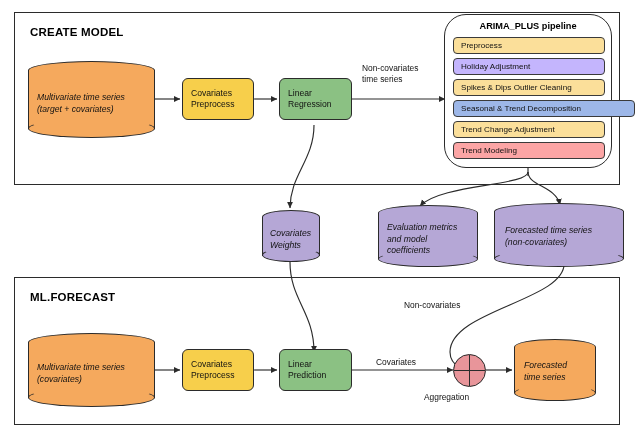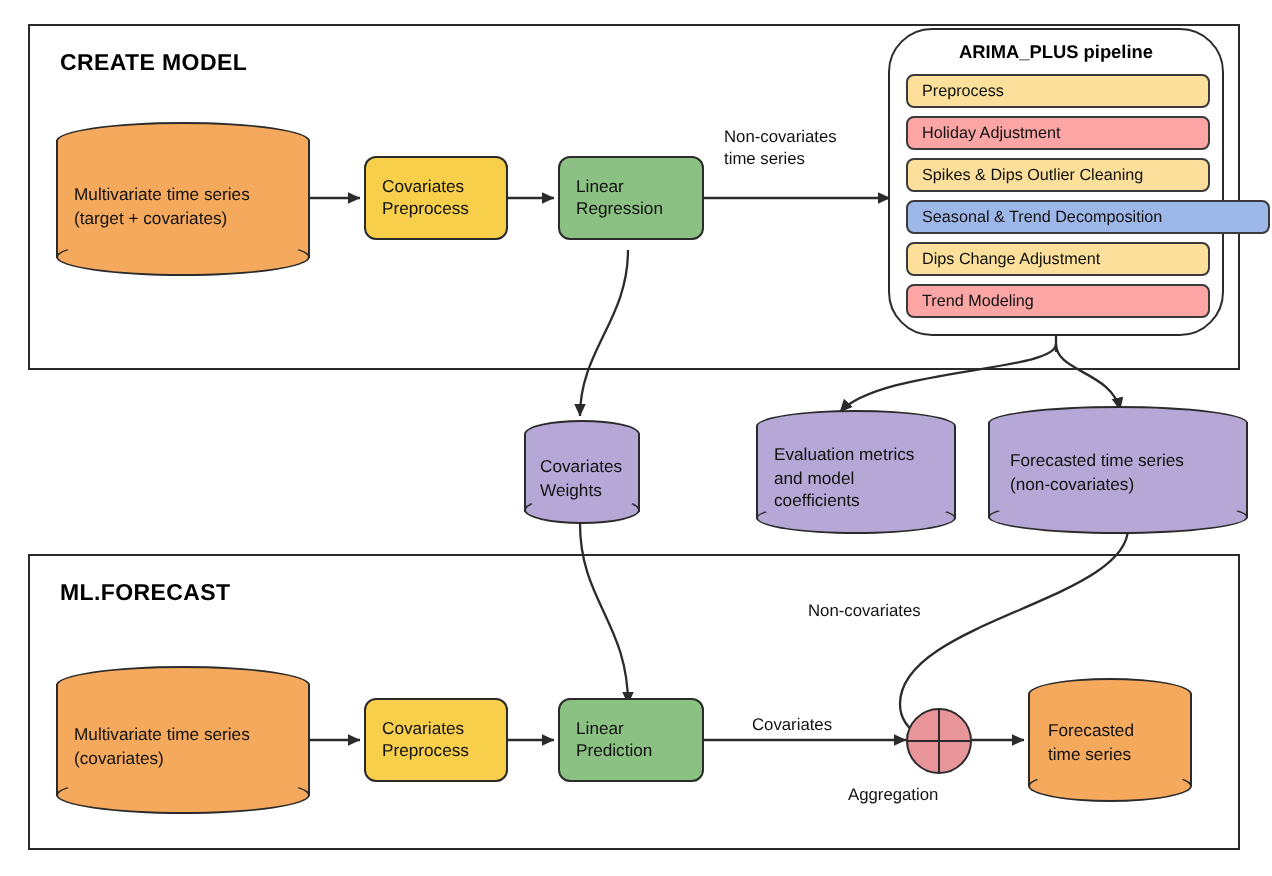--- a/index.html
+++ b/index.html
@@ -32,20 +32,21 @@
     font-weight: bold;
     font-size: 11.5px;
     color: #000000;
     letter-spacing: 0.2px;
     white-space: nowrap;
   }
   
   .cyl {
     position: absolute;
     box-sizing: border-box;
+    font-style: italic;
   }
   .cyl .body {
     position: absolute;
     left: 0; right: 0;
     box-sizing: border-box;
     border-left: 1.2px solid #2b2b2b;
     border-right: 1.2px solid #2b2b2b;
   }
   .cyl .top, .cyl .bot {
     position: absolute;
@@ -185,24 +186,24 @@
 
   <div class="pbox" style="left:279px; top:78px; width:73px; height:42px; background:#8bc183;">Linear
 Regression</div>
 
   <div class="edge-label" style="left:362px; top:63px; width:90px;">Non-covariates
 time series</div>
 
   <div class="pipeline" style="left:444px; top:14px; width:168px; height:154px;">
     <div class="pipeline-title">ARIMA_PLUS pipeline</div>
     <div class="step" style="left:8px; top:22px; width:152px; height:17px; background:#fbdf9a;">Preprocess</div>
-    <div class="step" style="left:8px; top:43px; width:152px; height:17px; background:#fca5a5;">Holiday Adjustment</div>
+    <div class="step" style="left:8px; top:43px; width:152px; height:17px; background:#c4b5fd;">Holiday Adjustment</div>
     <div class="step" style="left:8px; top:64px; width:152px; height:17px; background:#fbdf9a;">Spikes &amp; Dips Outlier Cleaning</div>
     <div class="step" style="left:8px; top:85px; width:182px; height:17px; background:#9db7e8;">Seasonal &amp; Trend Decomposition</div>
-    <div class="step" style="left:8px; top:106px; width:152px; height:17px; background:#fbdf9a;">Dips Change Adjustment</div>
+    <div class="step" style="left:8px; top:106px; width:152px; height:17px; background:#fbdf9a;">Trend Change Adjustment</div>
     <div class="step" style="left:8px; top:127px; width:152px; height:17px; background:#fca5a5;">Trend Modeling</div>
   </div>
 
   <div class="cyl" style="left:262px; top:210px; width:58px; height:52px;">
     <div class="top" style="top:0; height:14px; background:#b5a7d6;"></div>
     <div class="body" style="top:7px; height:39px; background:#b5a7d6;"></div>
     <div class="bot" style="top:38px; height:14px; background:#b5a7d6; border-top-color:transparent;"></div>
     <div class="label" style="top:18px; left:8px;">Covariates
 Weights</div>
   </div>

